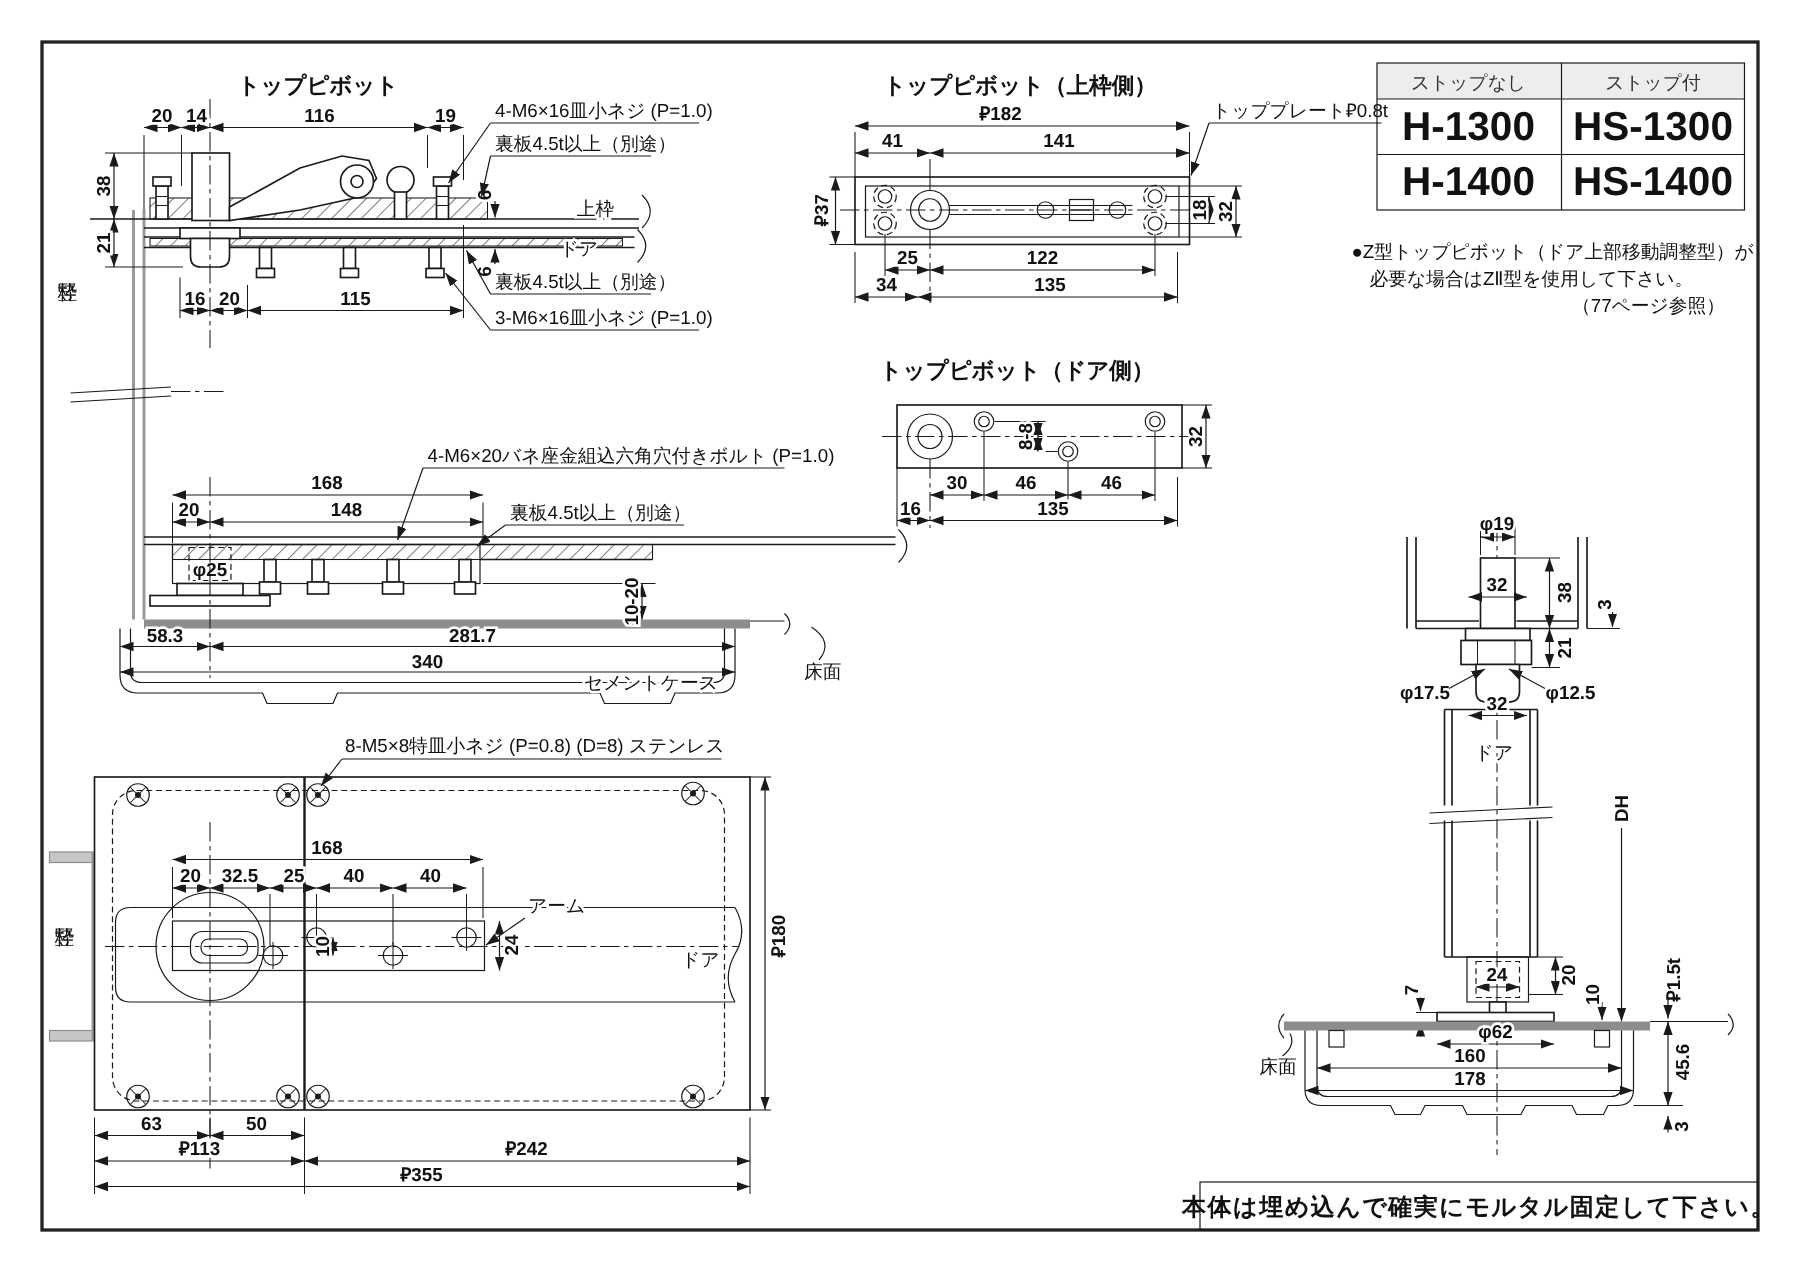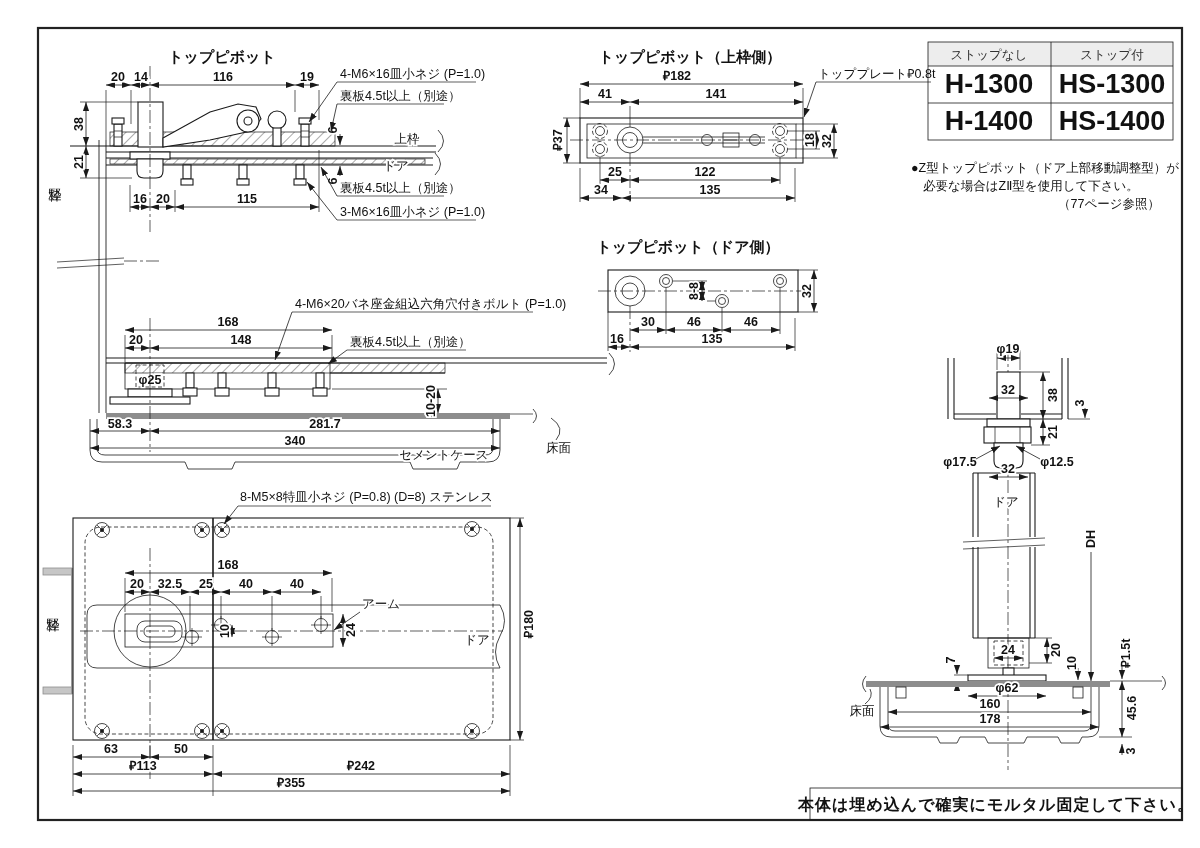--- a/index.html
+++ b/index.html
@@ -1,16 +1,16 @@
 <!DOCTYPE html>
 <html><head>
 <meta charset="utf-8">
 <style>
   html,body{margin:0;padding:0;background:#fff;}
-  .stage{width:1012px;height:848px;position:relative;background:#fff;font-family:"Liberation Sans",sans-serif;padding-left:10px;}
+  .stage{width:1012px;height:848px;position:relative;background:#fff;font-family:"Liberation Sans",sans-serif;}
   svg{display:block;}
   .ln{stroke:#1a1a1a;stroke-width:1.1;fill:none;}
   .th{stroke:#1a1a1a;stroke-width:1.6;fill:none;}
   .xl{stroke:#1a1a1a;stroke-width:0.7;fill:none;}
   .dl{stroke:#1a1a1a;stroke-width:0.8;fill:none;marker-start:url(#ar);marker-end:url(#ar);}
   .de{stroke:#1a1a1a;stroke-width:0.8;fill:none;marker-end:url(#ar);}
   .pl{stroke:#1a1a1a;stroke-width:0.8;fill:none;}
   .cl{stroke:#1a1a1a;stroke-width:0.7;fill:none;stroke-dasharray:13 3 3 3;}
   .dsh{stroke:#1a1a1a;stroke-width:0.8;fill:none;stroke-dasharray:4 2.5;}
   .wf{fill:#fff;stroke:#1a1a1a;stroke-width:1.1;}

